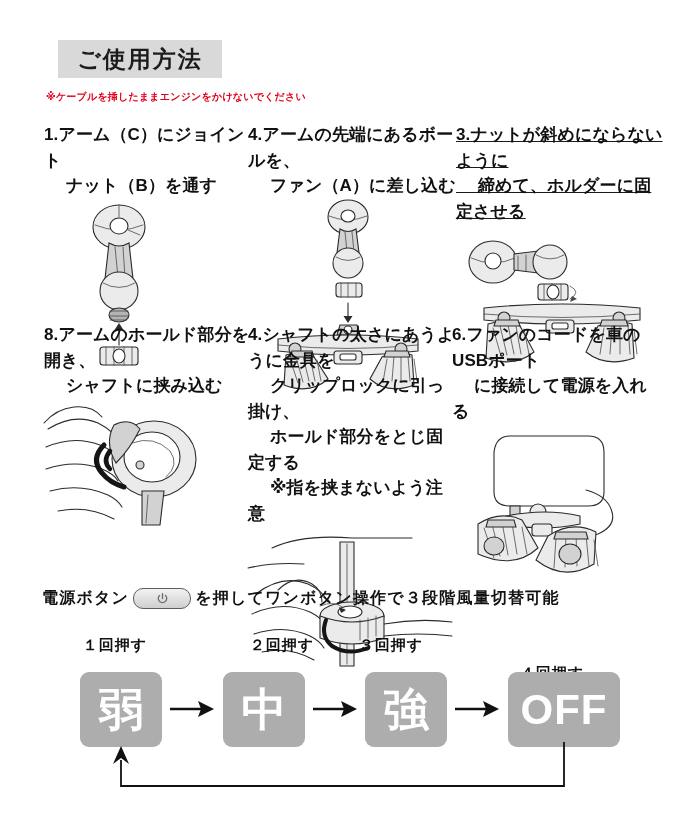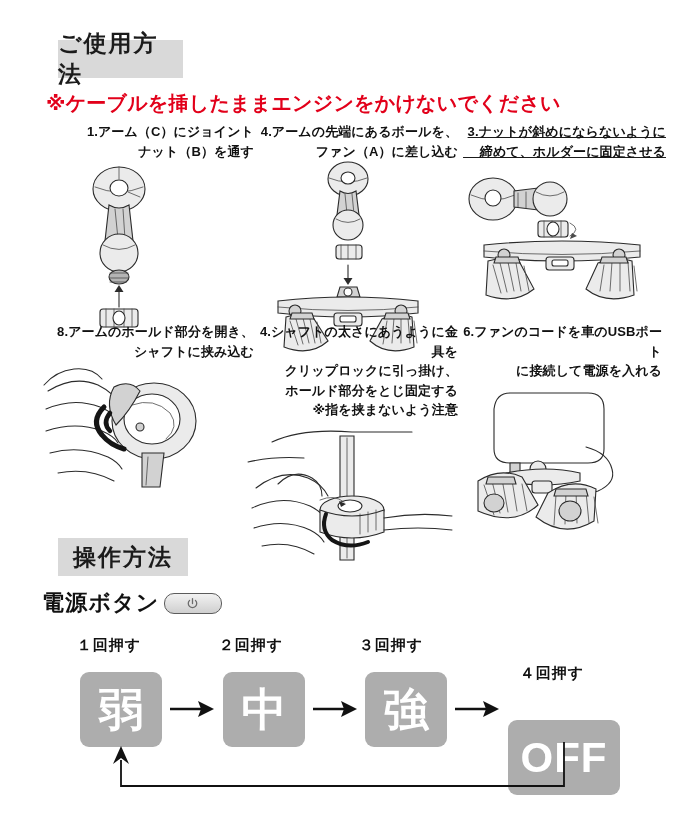--- a/index.html
+++ b/index.html
@@ -24,48 +24,47 @@
     display: flex;
     align-items: center;
     justify-content: center;
   }
   .section-band .band-text {
     font-size: 23px;
     font-weight: 700;
     letter-spacing: 2px;
     color: #1b1b1b;
   }
-  #band-usage { left: 58px; top: 40px; width: 125px; height: 38px; }
+  #band-usage { left: 58px; top: 40px; width: 164px; height: 38px; }
   #band-operation { left: 58px; top: 538px; width: 130px; height: 38px; }
 
   
   .warning-line {
     position: absolute;
     left: 46px;
     top: 90px;
-    font-size: 20px;
+    font-size: 10px;
     font-weight: 700;
     color: #e2001a;
     letter-spacing: 0.2px;
     white-space: nowrap;
   }
 
   
   .step {
     position: absolute;
     width: 210px;
   }
   .step .step-caption {
-    font-size: 13px;
+    font-size: 17px;
     line-height: 1.5;
     font-weight: 700;
     color: #111;
     white-space: pre-line;
     letter-spacing: 0.1px;
-    text-align: right;
   }
   .step .step-figure {
     position: relative;
     width: 100%;
   }
 
   #step-1 { left: 44px;  top: 122px; }
   #step-2 { left: 248px; top: 122px; }
   #step-3 { left: 456px; top: 122px; text-decoration: underline; }
   #step-4 { left: 44px;  top: 322px; }
@@ -74,21 +73,21 @@
 
   .fig { position: absolute; }
 
   
   .op-sentence {
     position: absolute;
     left: 42px;
     top: 588px;
     display: flex;
     align-items: center;
-    font-size: 22px;
+    font-size: 16px;
     font-weight: 700;
     letter-spacing: 1.2px;
     color: #111;
     white-space: nowrap;
   }
   .power-pill {
     display: inline-flex;
     align-items: center;
     justify-content: center;
     width: 56px;
@@ -104,42 +103,42 @@
   
   .press-label {
     position: absolute;
     font-size: 15px;
     font-weight: 700;
     letter-spacing: 1px;
     color: #111;
     text-align: center;
     width: 110px;
   }
-  #press-1 { left: 54px;  top: 636px; }
-  #press-2 { left: 196px; top: 636px; }
+  #press-1 { left: 60px;  top: 636px; }
+  #press-2 { left: 204px; top: 636px; text-align: right; }
   #press-3 { left: 336px; top: 636px; }
   #press-4 { left: 497px; top: 664px; }
 
   .mode-box {
     position: absolute;
     background: #adadad;
     border-radius: 9px;
     display: flex;
     align-items: center;
     justify-content: center;
     color: #ffffff;
     font-weight: 700;
     top: 672px;
     height: 75px;
   }
   .mode-box .mode-label { line-height: 1; }
   #mode-1 { left: 80px;  width: 82px; font-size: 45px; }
   #mode-2 { left: 223px; width: 82px; font-size: 45px; }
   #mode-3 { left: 365px; width: 82px; font-size: 45px; }
-  #mode-4 { left: 508px; width: 112px; font-size: 42px; letter-spacing: 1px; margin-top: 48px; }
+  #mode-4 { left: 508px; width: 112px; font-size: 42px; letter-spacing: 1px; }
 
   .flow-arrow {
     position: absolute;
     top: 697px;
   }
   #arrow-1 { left: 168px; }
   #arrow-2 { left: 311px; }
   #arrow-3 { left: 453px; }
 
   #loop-path {
@@ -385,32 +384,30 @@
         <g>
           <path class="fill-lt" d="M96 108 q24 -16 48 -4 l-2 32 q-30 18 -58 -4 z"></path>
           <path class="ln-thin" d="M104 110 l-2 30 M114 106 l-1 33 M124 105 l1 33 M134 107 l3 31 M142 112 l4 26"></path>
           <ellipse cx="118" cy="126" rx="11" ry="10" class="fill-md"></ellipse>
           <path class="fill-md" d="M104 104 h30 l2 7 h-34 z"></path>
         </g>
       </svg>
     </div>
   </div>
 
-  <div class="section-band" id="band-operation">
-    <span class="band-text">操作方法</span>
-  </div>
 
   <div class="op-sentence">
     <span>電源ボタン</span>
     <span class="power-pill">
       <svg width="13" height="13" viewBox="0 0 24 24" aria-hidden="true">
         <path d="M12 3 v9" fill="none" stroke="#6b6b6b" stroke-width="2.4" stroke-linecap="round"></path>
         <path d="M6.6 6.2 a7.8 7.8 0 1 0 10.8 0" fill="none" stroke="#6b6b6b" stroke-width="2.4" stroke-linecap="round"></path>
       </svg>
     </span>
+    <span>を押してワンボタン操作で３段階風量切替可能</span>
   </div>
 
   <div class="press-label" id="press-1">１回押す</div>
   <div class="press-label" id="press-2">２回押す</div>
   <div class="press-label" id="press-3">３回押す</div>
   <div class="press-label" id="press-4">４回押す</div>
 
   <div class="mode-box" id="mode-1">
     <span class="mode-label">弱</span>
   </div>

